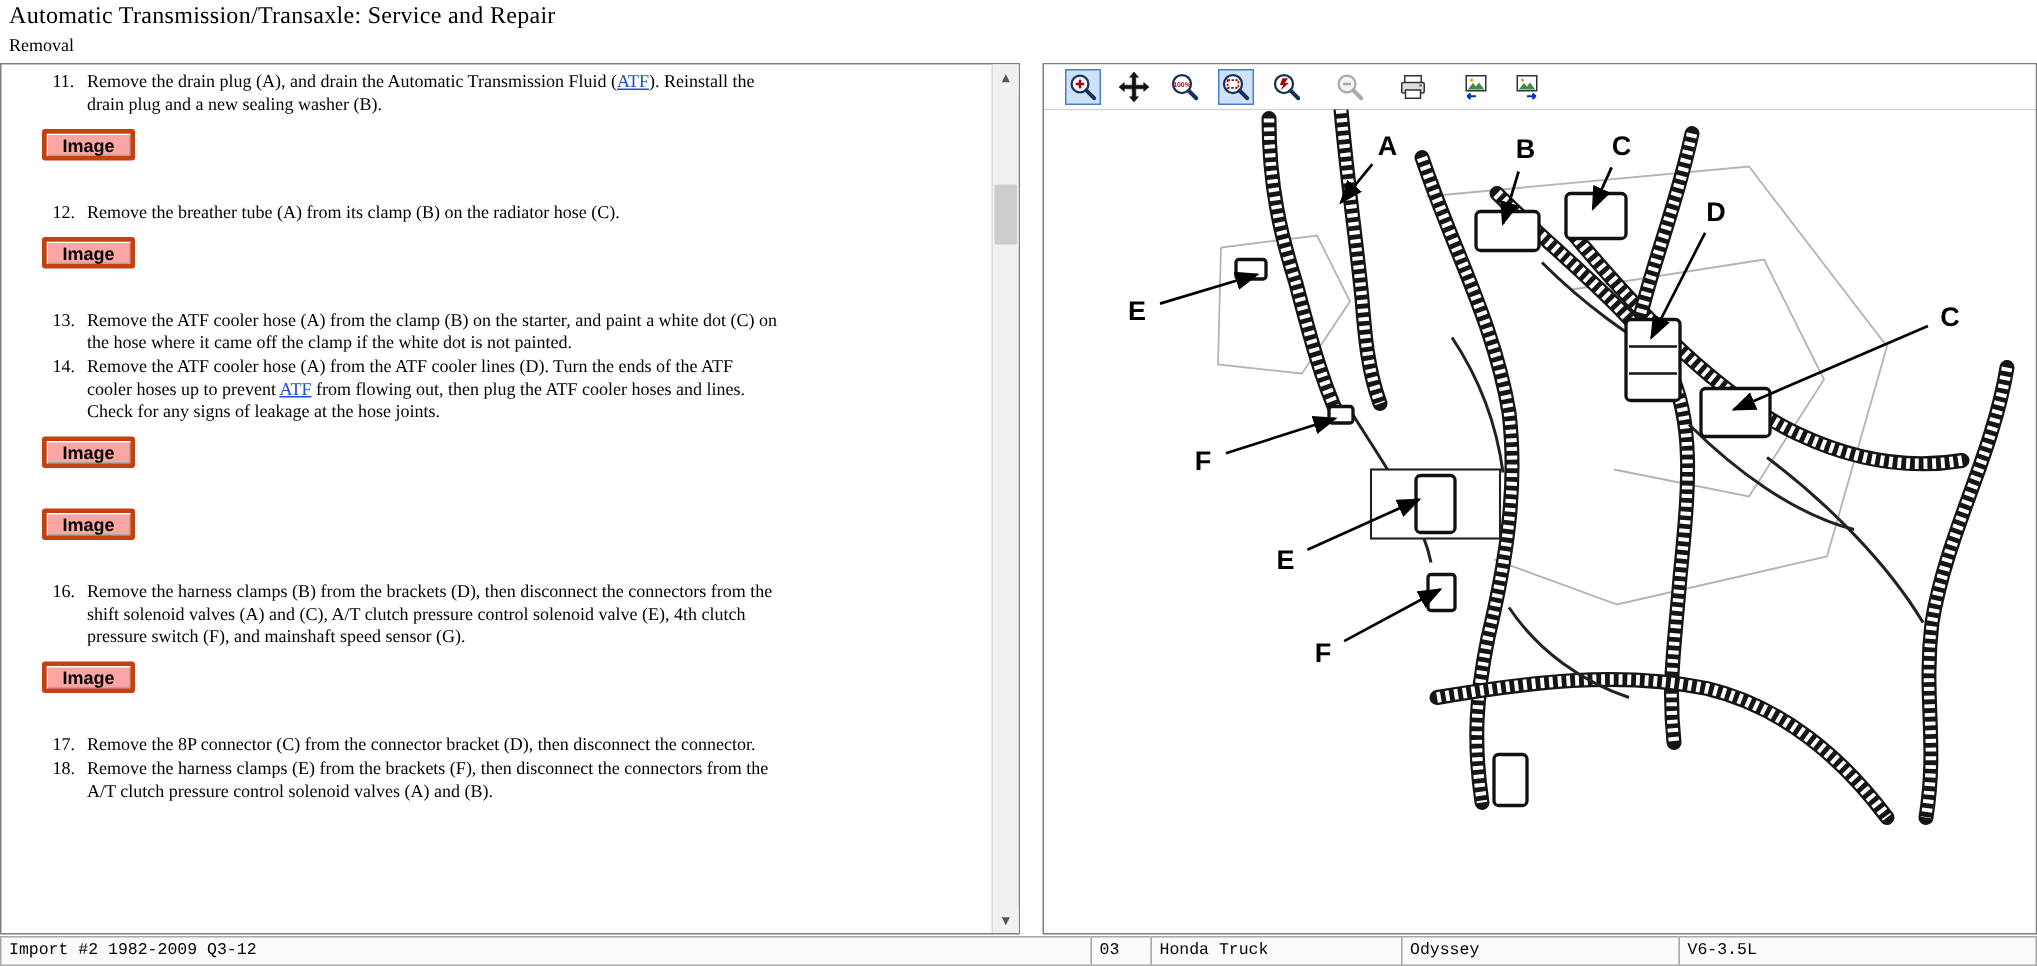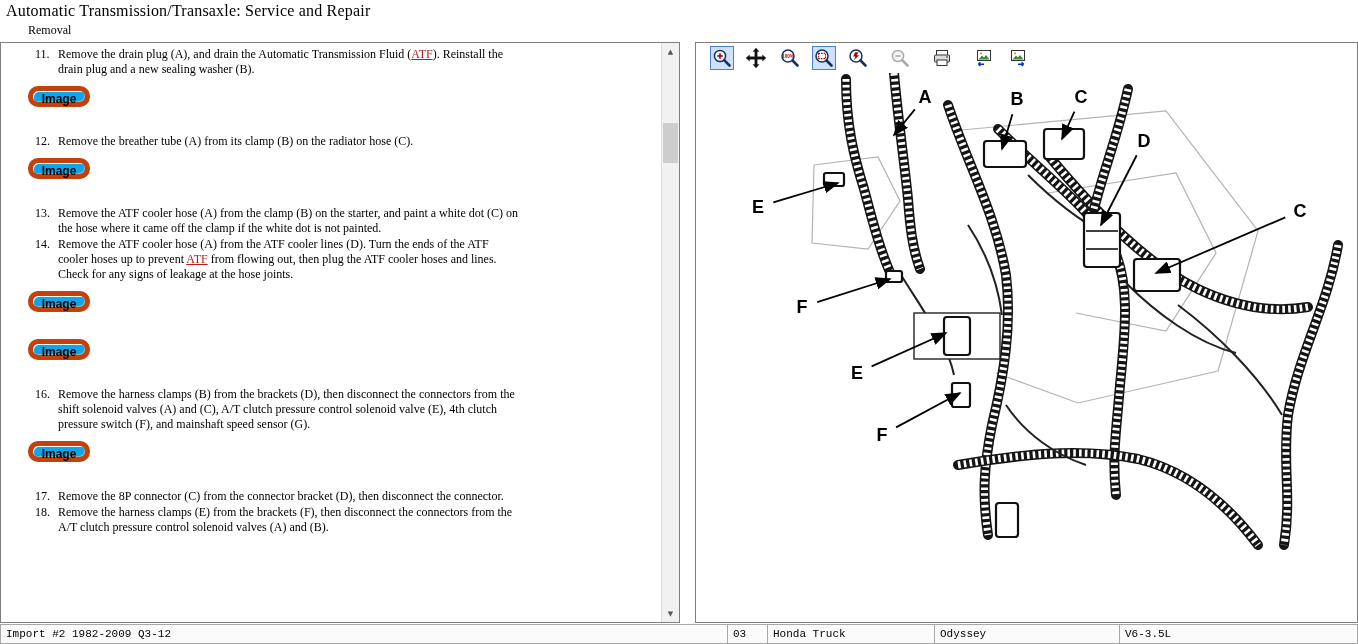--- a/index.html
+++ b/index.html
@@ -2,33 +2,33 @@
 <html><head>
 <meta charset="utf-8">
 <style>
   html,body{margin:0;padding:0;}
   body{width:1358px;height:644px;background:#fff;position:relative;overflow:hidden;
        font-family:"Liberation Serif",serif;color:#000;}
 
   
   .header{position:absolute;left:0;top:0;width:100%;height:42px;background:#fff;}
   .title{position:absolute;left:6px;top:2px;font-size:16px;letter-spacing:.2px;}
-  .subtitle{position:absolute;left:6px;top:23px;font-size:12px;margin-left:22px;}
+  .subtitle{position:absolute;left:6px;top:23px;font-size:12px;}
 
   
   .leftpanel{position:absolute;left:0;top:42px;width:680px;height:581px;
              border:1px solid #7f7f7f;box-sizing:border-box;background:#fff;}
   .content{position:absolute;left:0;top:0;right:17px;bottom:0;overflow:hidden;padding-top:4px;}
   .step{display:flex;margin:0 0 1px 34px;font-size:12px;line-height:15px;}
   .num{width:23px;flex:none;}
   .stext{width:462px;}
-  .lnk{color:#b91c1c;text-decoration:underline;cursor:pointer;}
+  .lnk{color:#1d4ed8;text-decoration:underline;cursor:pointer;}
   .imgbtn{display:block;margin:9px 0 27px 27px;width:62px;height:21px;
           font-family:"Liberation Sans",sans-serif;font-size:12px;font-weight:bold;
-          background:#0ea5e9;border:5px solid #c2410c;border-radius:10px;
+          background:#fca5a5;border:3px solid #c2410c;border-radius:2px;
           box-shadow:inset 1px 1px 0 #ffffff,inset -1px -1px 0 #a8a8a8;cursor:pointer;}
 
   
   .sb{position:absolute;top:0;right:0;bottom:0;width:17px;background:#f1f1f1;border-left:1px solid #dcdcdc;}
   .sbbtn{position:absolute;left:0;width:17px;height:17px;display:flex;align-items:center;justify-content:center;
          font-family:"DejaVu Sans",sans-serif;font-size:7px;color:#555;background:#f1f1f1;cursor:pointer;}
   .sb-up{top:0;}  .sb-down{bottom:0;}
   .sb-thumb{position:absolute;left:1px;top:80px;width:15px;height:40px;background:#cdcdcd;border-radius:1px;cursor:pointer;}
 
   

